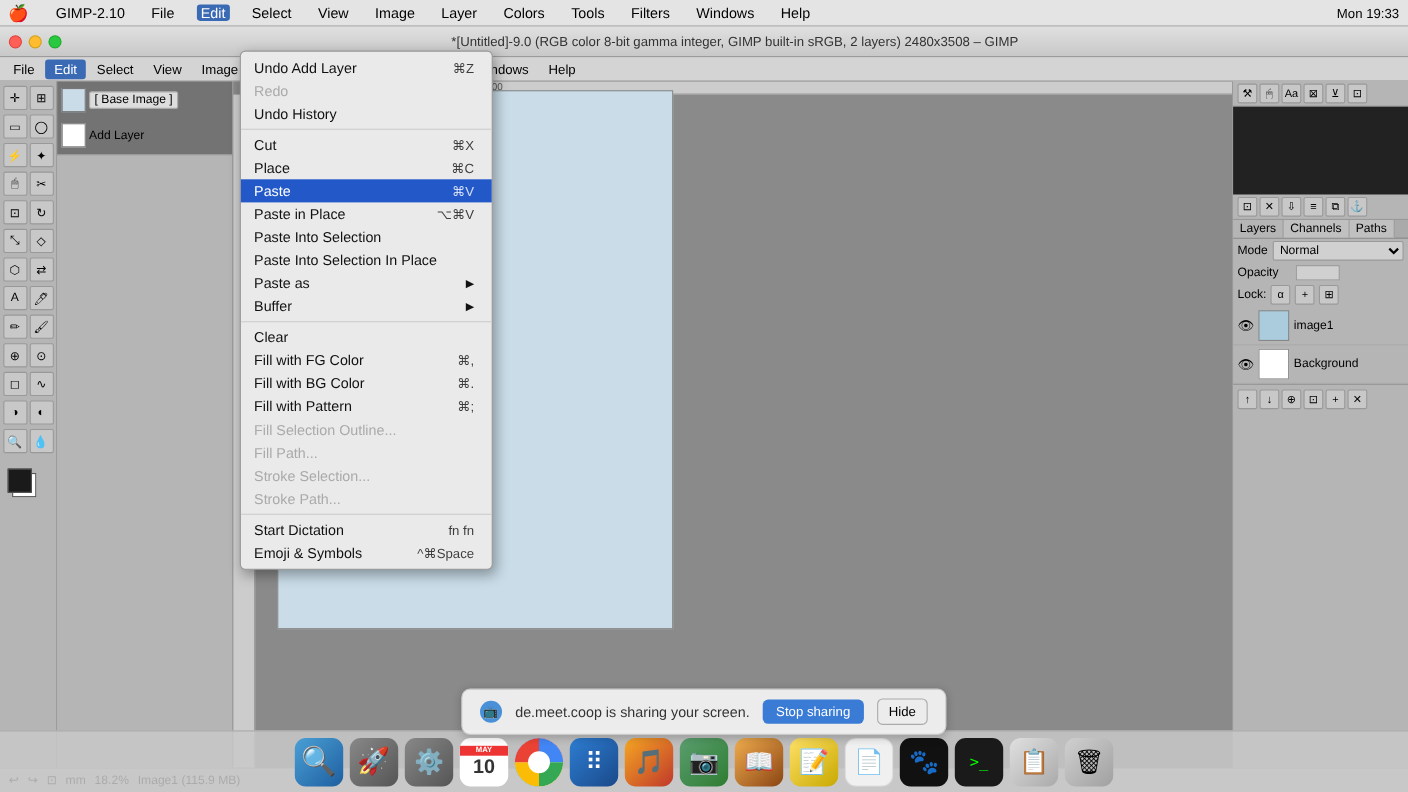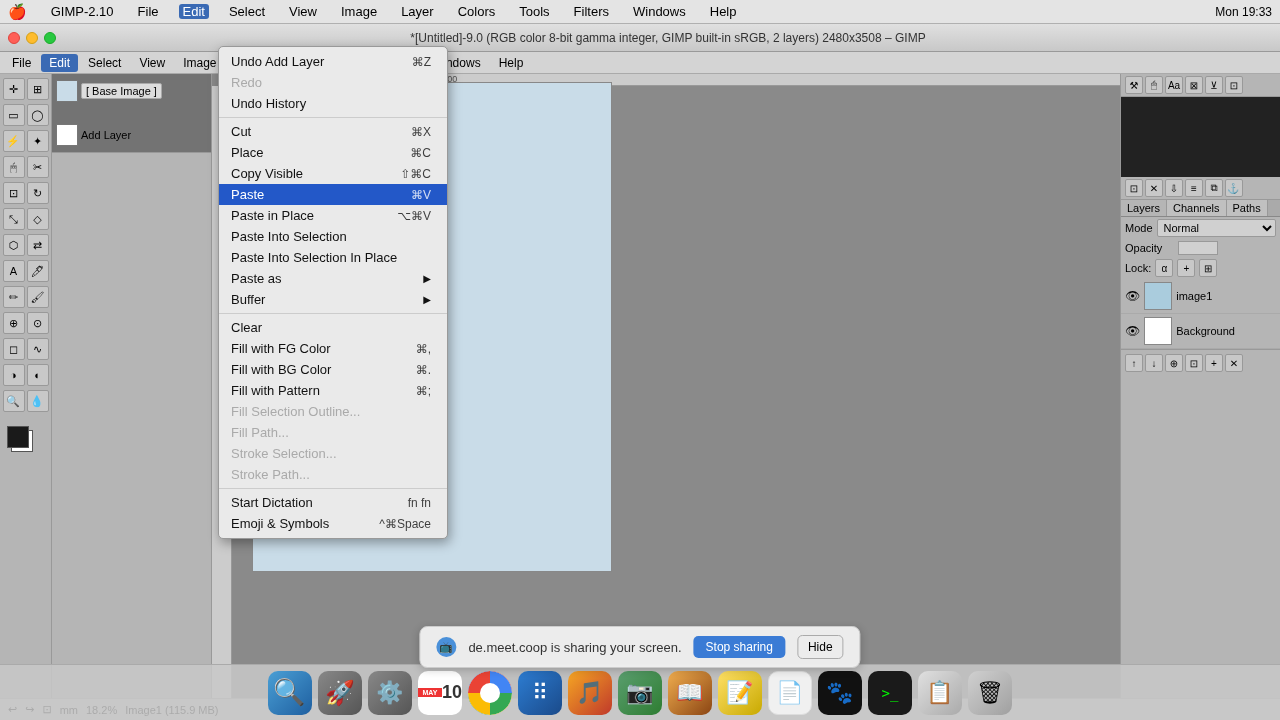--- a/index.html
+++ b/index.html
@@ -582,21 +582,21 @@
     </div>
 
     <div class="left-panel">
       <div style="padding:4px 2px;background:#737373;border-bottom:1px solid #999;">
         <div class="left-layer-row">
           <div class="left-layer-thumb base-image"></div>
           <div class="left-layer-label-wrap">
             <span>[ Base Image ]</span>
           </div>
         </div>
-        <div class="left-layer-row" style="margin-top:18px;text-align:center;">
+        <div class="left-layer-row" style="margin-top:6px;text-align:center;">
           <div class="left-layer-thumb"></div>
           <span>Add Layer</span>
         </div>
       </div>
     </div>
 
     <div class="canvas-area">
 
       <div class="ruler-h">
         <span style="padding-left:10px;">0&nbsp;&nbsp;&nbsp;&nbsp;&nbsp;&nbsp;100&nbsp;&nbsp;&nbsp;&nbsp;&nbsp;&nbsp;200&nbsp;&nbsp;&nbsp;&nbsp;&nbsp;&nbsp;300&nbsp;&nbsp;&nbsp;&nbsp;&nbsp;&nbsp;400&nbsp;&nbsp;&nbsp;&nbsp;&nbsp;&nbsp;500&nbsp;&nbsp;&nbsp;&nbsp;&nbsp;&nbsp;600&nbsp;&nbsp;&nbsp;&nbsp;&nbsp;&nbsp;700</span>
@@ -711,24 +711,20 @@
     </div>
     <div class="menu-separator"></div>
     <div class="menu-item">
       <span>Cut</span>
       <span class="menu-shortcut">⌘X</span>
     </div>
     <div class="menu-item">
       <span>Place</span>
       <span class="menu-shortcut">⌘C</span>
     </div>
-    <div class="menu-item">
-      <span>Copy Visible</span>
-      <span class="menu-shortcut">⇧⌘C</span>
-    </div>
     <div class="menu-item highlighted">
       <span>Paste</span>
       <span class="menu-shortcut">⌘V</span>
     </div>
     <div class="menu-item">
       <span>Paste in Place</span>
       <span class="menu-shortcut">⌥⌘V</span>
     </div>
     <div class="menu-item">
       <span>Paste Into Selection</span>
@@ -795,21 +791,21 @@
   <div class="dock-item finder">
     <span style="font-size:26px;">🔍</span>
   </div>
   <div class="dock-item rocket">
     <span style="font-size:24px;">🚀</span>
   </div>
   <div class="dock-item sys-pref" style="background:linear-gradient(135deg,#888,#555);">
     <span style="font-size:22px;">⚙️</span>
   </div>
   <div class="dock-item calendar">
-    <div style="display:flex;flex-direction:row;align-items:center;width:100%;">
+    <div style="display:flex;flex-direction:column;align-items:center;width:100%;">
       <div class="calendar-header">MAY</div>
       <div class="calendar-date">10</div>
     </div>
   </div>
   <div class="dock-item chrome" style="border-radius:50%;overflow:hidden;">
     <svg width="44" height="44" viewBox="0 0 44 44">
       <circle cx="22" cy="22" r="22" fill="white"></circle>
       <path d="M22 22 L22 0 A22 22 0 0 1 44 22 Z" fill="#4285f4"></path>
       <path d="M22 22 L44 22 A22 22 0 0 1 22 44 Z" fill="#34a853"></path>
       <path d="M22 22 L22 44 A22 22 0 0 1 0 22 Z" fill="#fbbc05"></path>

